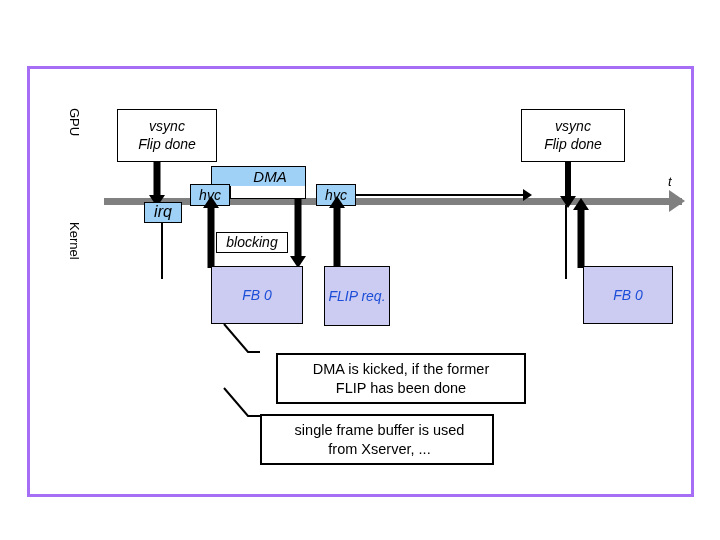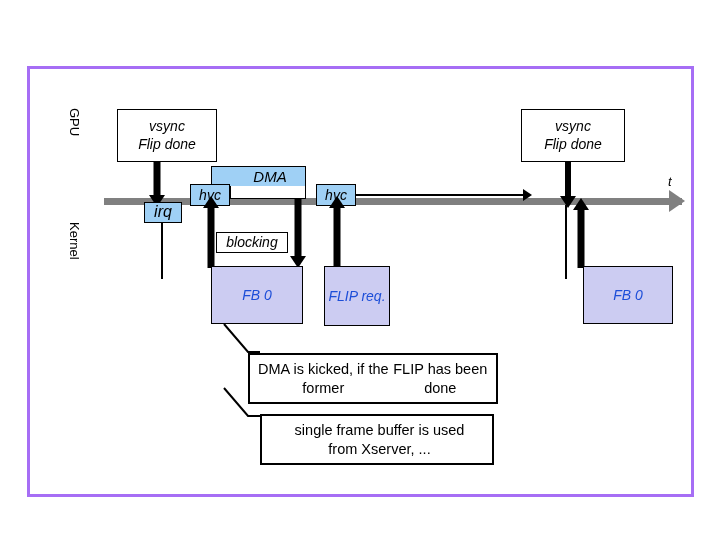--- a/index.html
+++ b/index.html
@@ -146,21 +146,21 @@
     <span>FB 0</span>
   </div>
 
   <svg class="leader" style="left:222px;top:322px;width:60px;height:46px;" viewBox="0 0 60 46">
     <polyline points="2,2 26,30 38,30" fill="none" stroke="#000" stroke-width="2"></polyline>
   </svg>
   <svg class="leader" style="left:222px;top:386px;width:60px;height:46px;" viewBox="0 0 60 46">
     <polyline points="2,2 26,30 38,30" fill="none" stroke="#000" stroke-width="2"></polyline>
   </svg>
 
-  <div class="notebox" style="left:248px;top:353px;width:250px;height:51px;">
+  <div class="notebox" style="left:276px;top:353px;width:250px;height:51px;flex-direction:column;">
     <span>DMA is kicked, if the former</span>
     <span>FLIP has been done</span>
   </div>
   <div class="notebox" style="left:260px;top:414px;width:234px;height:51px;flex-direction:column;padding-left:11px;">
     <span>single frame buffer is used</span>
     <span>from Xserver, ...</span>
   </div>
 
 </div>
 

